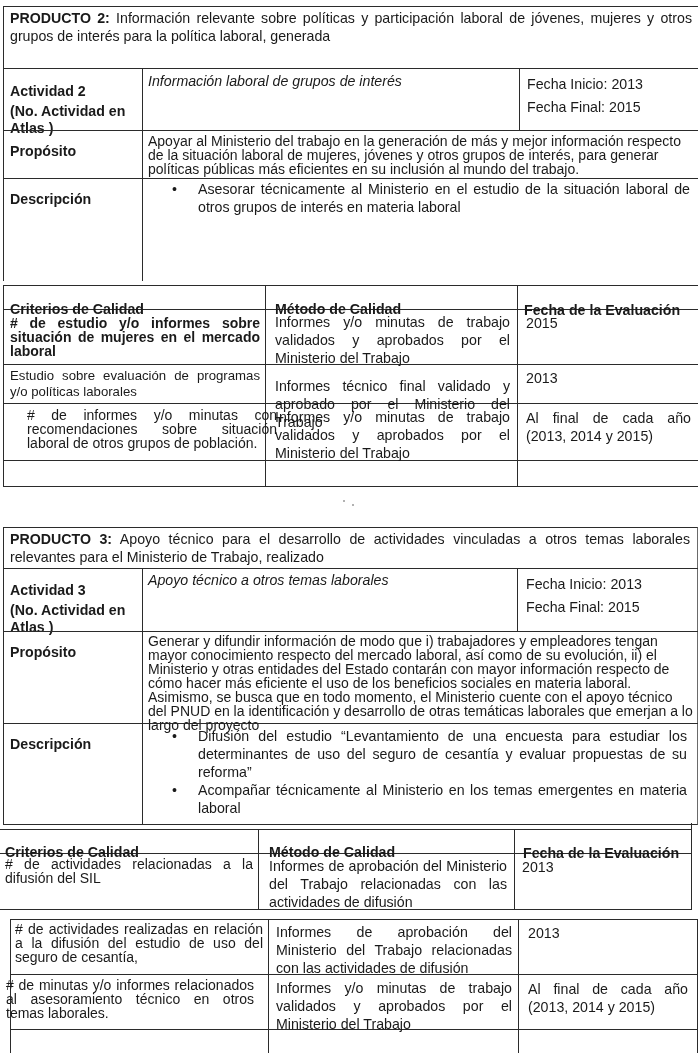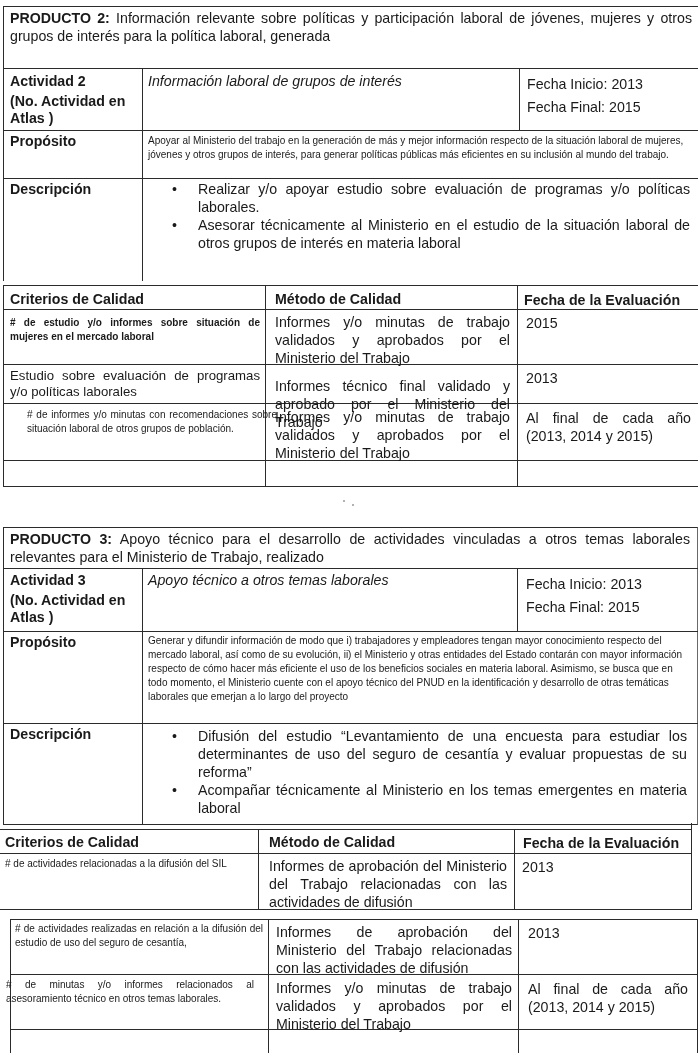--- a/index.html
+++ b/index.html
@@ -3,23 +3,23 @@
 <meta charset="utf-8">
 <style>
   html, body { margin: 0; padding: 0; background: #ffffff; }
   body { width: 698px; height: 1053px; position: relative; overflow: hidden;
          font-family: "Liberation Sans", sans-serif; color: #1a1a1a; }
   .abs { position: absolute; }
   .box { position: absolute; border: 1px solid #2b2b2b; box-sizing: border-box; }
   .hline { position: absolute; height: 0; border-top: 1px solid #2b2b2b; }
   .vline { position: absolute; width: 0; border-left: 1px solid #2b2b2b; }
   .t14 { font-size: 14.2px; line-height: 18px; }
-  .t12 { font-size: 10px; line-height: 14px; }
+  .t12 { font-size: 14px; line-height: 14px; }
   .t13 { font-size: 13.2px; line-height: 16px; }
-  .b { font-weight: bold; }
+  .b { font-weight: bold; margin-top: 10px; }
   .i { font-style: italic; }
   .just { text-align: justify; }
   ul.bul { margin: 0; padding: 0; list-style: none; }
   ul.bul li { position: relative; padding-left: 26px; text-align: justify; }
   ul.bul li::before { content: "\2022"; position: absolute; left: 0; top: 0; }
   .speck { position: absolute; width: 2px; height: 2px; background: #999; border-radius: 1px; }
 </style>
 </head>
 <body>
 
@@ -45,21 +45,20 @@
     <div style="margin-top:5px;">Fecha Final: 2015</div>
   </div>
 
   <div class="hline" style="left:3px; top:130px; width:700px;"></div>
   <div class="abs t14 b" style="left:10px; top:132px;">Propósito</div>
   <div class="abs t12" style="left:148px; top:134px; width:542px;">Apoyar al Ministerio del trabajo en la generación de más y mejor información respecto de la situación laboral de mujeres, jóvenes y otros grupos de interés, para generar políticas públicas más eficientes en su inclusión al mundo del trabajo.</div>
 
   <div class="hline" style="left:3px; top:178px; width:700px;"></div>
   <div class="abs t14 b" style="left:10px; top:180px;">Descripción</div>
   <ul class="abs t14 bul" style="left:172px; top:180px; width:518px;">
-    <li>Realizar y/o apoyar estudio sobre evaluación de programas y/o políticas laborales.</li>
     <li>Asesorar técnicamente al Ministerio en el estudio de la situación laboral de otros grupos de interés en materia laboral</li>
   </ul>
 
   <div class="hline" style="left:3px; top:285px; width:700px;"></div>
   <div class="vline" style="left:3px; top:285px; height:201px;"></div>
   <div class="vline" style="left:265px; top:285px; height:201px;"></div>
   <div class="vline" style="left:517px; top:285px; height:201px;"></div>
   <div class="hline" style="left:3px; top:309px; width:700px;"></div>
   <div class="hline" style="left:3px; top:364px; width:700px;"></div>
   <div class="hline" style="left:3px; top:403px; width:700px;"></div>

